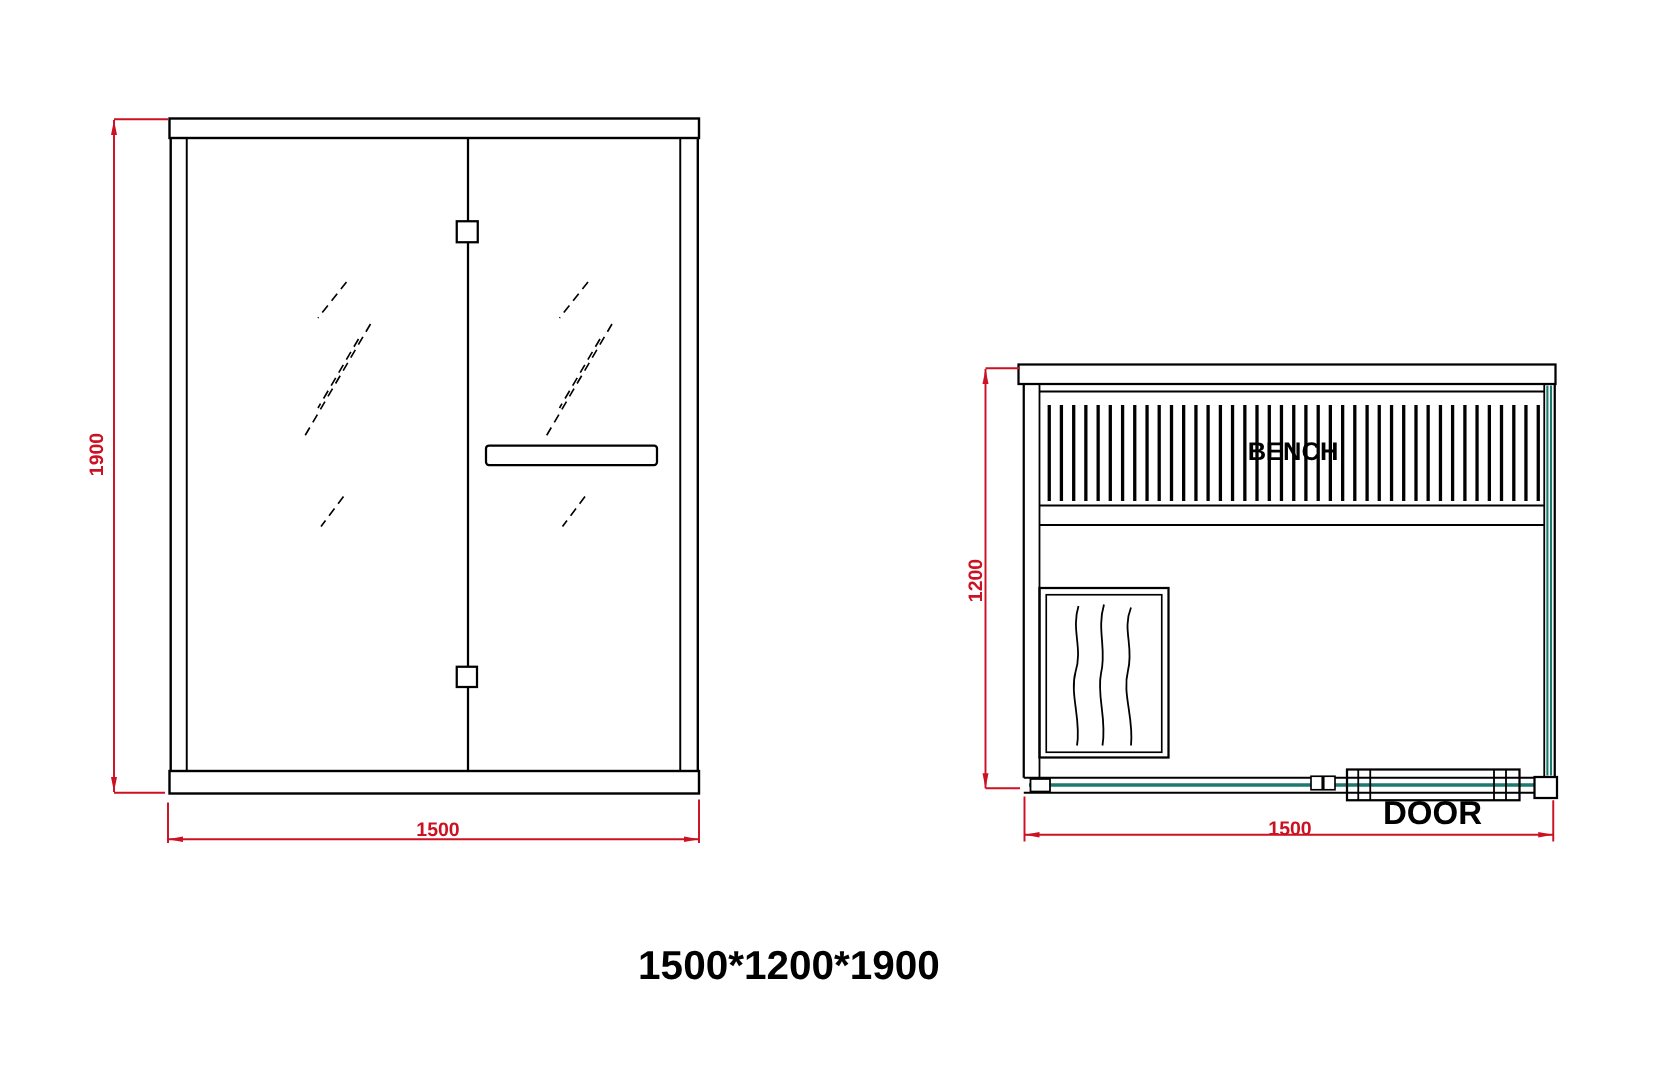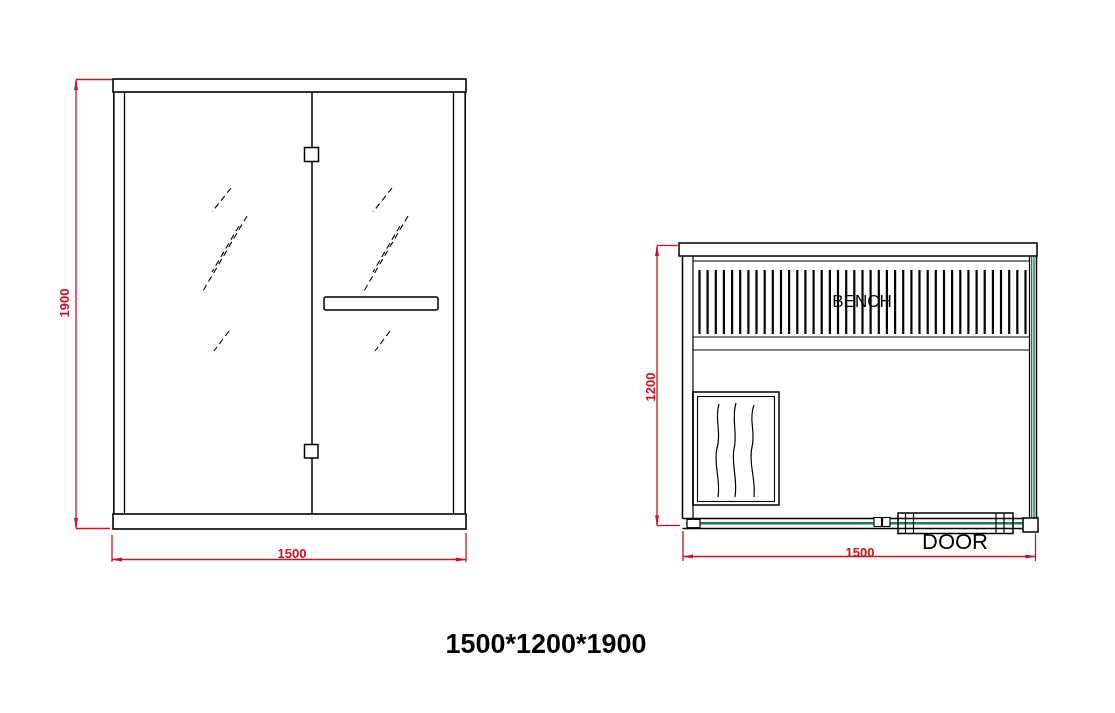--- a/index.html
+++ b/index.html
@@ -18,21 +18,21 @@
     line-height:1;
   }
   .label.vert{transform:translate(-50%,-50%) rotate(-90deg);}
   .dim-label{
     color:#cc1122;
     font-size:13px;
     font-weight:700;
   }
   .part-label{
     color:#000;
-    font-weight:400;
+    font-weight:700;
   }
   .bench-size{font-size:17px;}
   .door-size{font-size:22px;}
   .title-label{
     color:#000;
     font-size:27px;
     font-weight:700;
   }
 </style>
 </head>
@@ -208,15 +208,15 @@
   <div class="label dim-label" style="left:292px;top:553px;">1500</div>
 
   <div class="label vert dim-label" style="left:650px;top:387px;">1200</div>
 
   <div class="label dim-label" style="left:860px;top:552px;">1500</div>
 
   <div class="label part-label bench-size" style="left:862px;top:301px;">BENCH</div>
 
   <div class="label part-label door-size" style="left:955px;top:542px;">DOOR</div>
 
-  <div class="label title-label" style="left:546px;top:644px;">1500*1200*1900</div>
+  <div class="label title-label" style="left:526px;top:644px;">1500*1200*1900</div>
 
 </div>
 
 </body></html>

